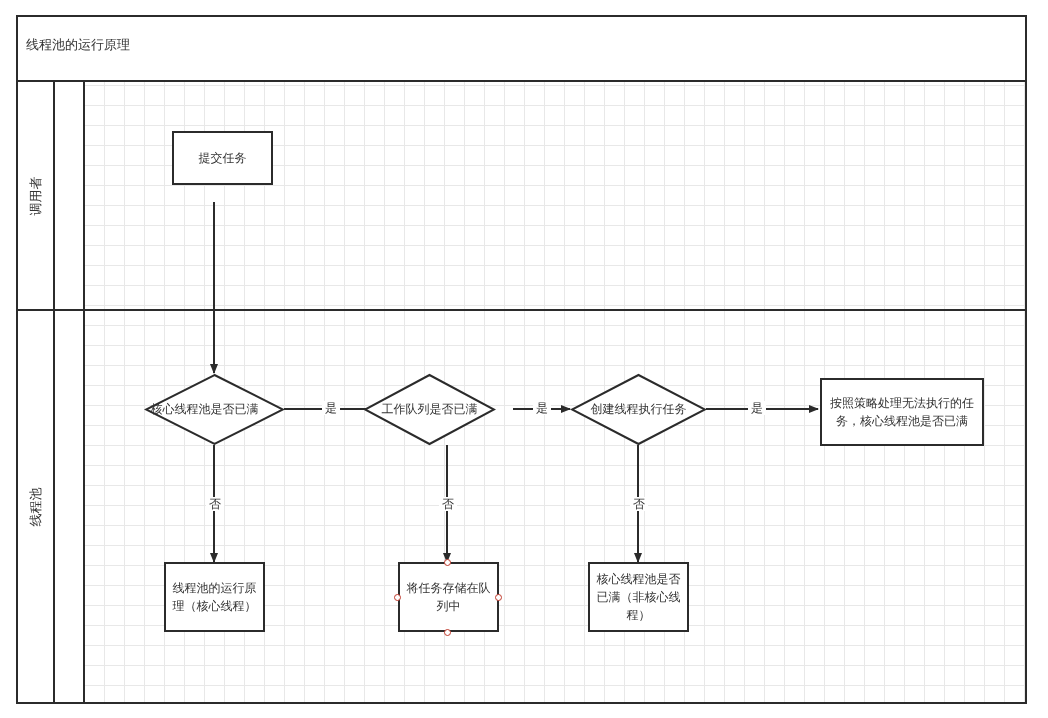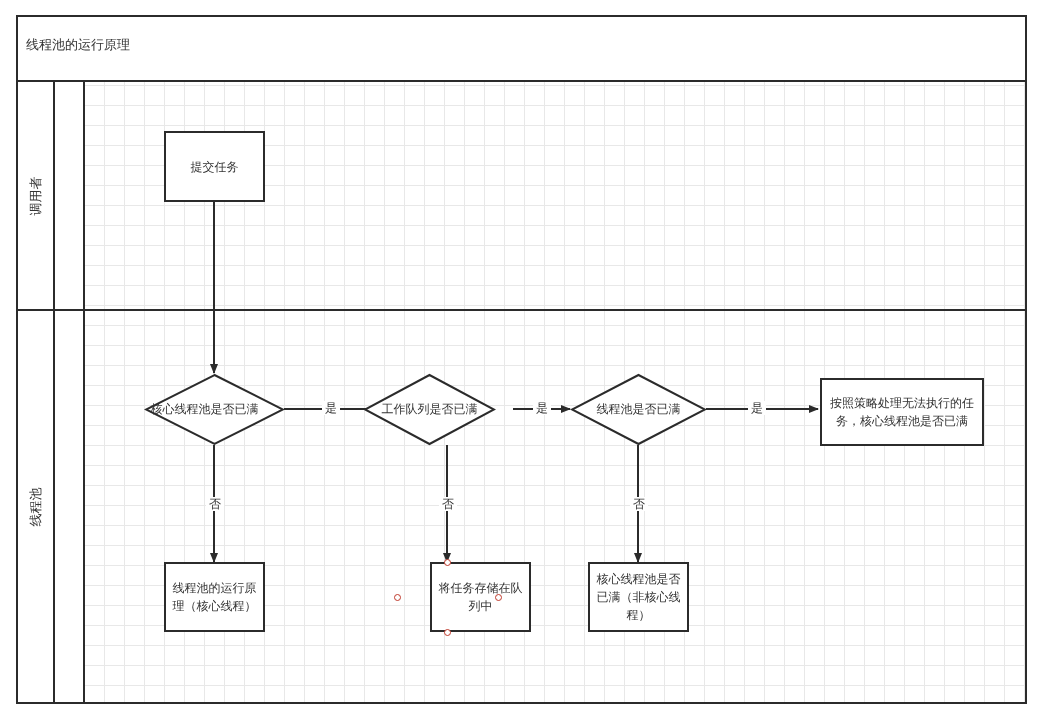--- a/index.html
+++ b/index.html
@@ -167,21 +167,21 @@
     <line x1="638" y1="445" x2="638" y2="562" stroke="#2b2b2b" stroke-width="2" marker-end="url(#arrowhead)"></line>
   </svg>
 
   <div class="edge-label" style="left:322px;top:401px;width:16px;">是</div>
   <div class="edge-label" style="left:533px;top:401px;width:16px;">是</div>
   <div class="edge-label" style="left:748px;top:401px;width:16px;">是</div>
   <div class="edge-label" style="left:206px;top:497px;width:16px;">否</div>
   <div class="edge-label" style="left:439px;top:497px;width:16px;">否</div>
   <div class="edge-label" style="left:630px;top:497px;width:16px;">否</div>
 
-  <div class="node box" style="left:164px;top:131px;width:101px;height:71px;align-items:center;">
+  <div class="node box" style="left:172px;top:131px;width:101px;height:54px;align-items:center;">
     <span>提交任务</span>
   </div>
 
   <div class="diamond-wrap" style="left:144px;top:373px;width:121px;height:73px;">
     <svg width="141" height="73" viewBox="0 0 141 73">
       <polygon points="70.5,2 139,36.5 70.5,71 2,36.5" fill="#ffffff" stroke="#2b2b2b" stroke-width="2"></polygon>
     </svg>
     <div class="diamond-label">核心线程池是否已满</div>
   </div>
 
@@ -189,32 +189,32 @@
     <svg width="133" height="73" viewBox="0 0 133 73">
       <polygon points="66.5,2 131,36.5 66.5,71 2,36.5" fill="#ffffff" stroke="#2b2b2b" stroke-width="2"></polygon>
     </svg>
     <div class="diamond-label">工作队列是否已满</div>
   </div>
 
   <div class="diamond-wrap" style="left:570px;top:373px;width:137px;height:73px;">
     <svg width="137" height="73" viewBox="0 0 137 73">
       <polygon points="68.5,2 135,36.5 68.5,71 2,36.5" fill="#ffffff" stroke="#2b2b2b" stroke-width="2"></polygon>
     </svg>
-    <div class="diamond-label">线程池是否已满</div>
+    <div class="diamond-label">创建线程执行任务</div>
   </div>
 
   <div class="node box" style="left:820px;top:378px;width:164px;height:68px;">
     <span>按照策略处理无法执行的任务，核心线程池是否已满</span>
   </div>
 
   <div class="node box" style="left:164px;top:562px;width:101px;height:70px;">
     <span>线程池的运行原理（核心线程）</span>
   </div>
 
-  <div class="node box" style="left:398px;top:562px;width:101px;height:70px;margin-left:32px;">
+  <div class="node box" style="left:398px;top:562px;width:101px;height:70px;">
     <span>将任务存储在队列中</span>
   </div>
   <div class="handle" style="left:444px;top:559px;"></div>
   <div class="handle" style="left:394px;top:594px;"></div>
   <div class="handle" style="left:495px;top:594px;"></div>
   <div class="handle" style="left:444px;top:629px;"></div>
 
   <div class="node box" style="left:588px;top:562px;width:101px;height:70px;">
     <span>核心线程池是否已满（非核心线程）</span>
   </div>

